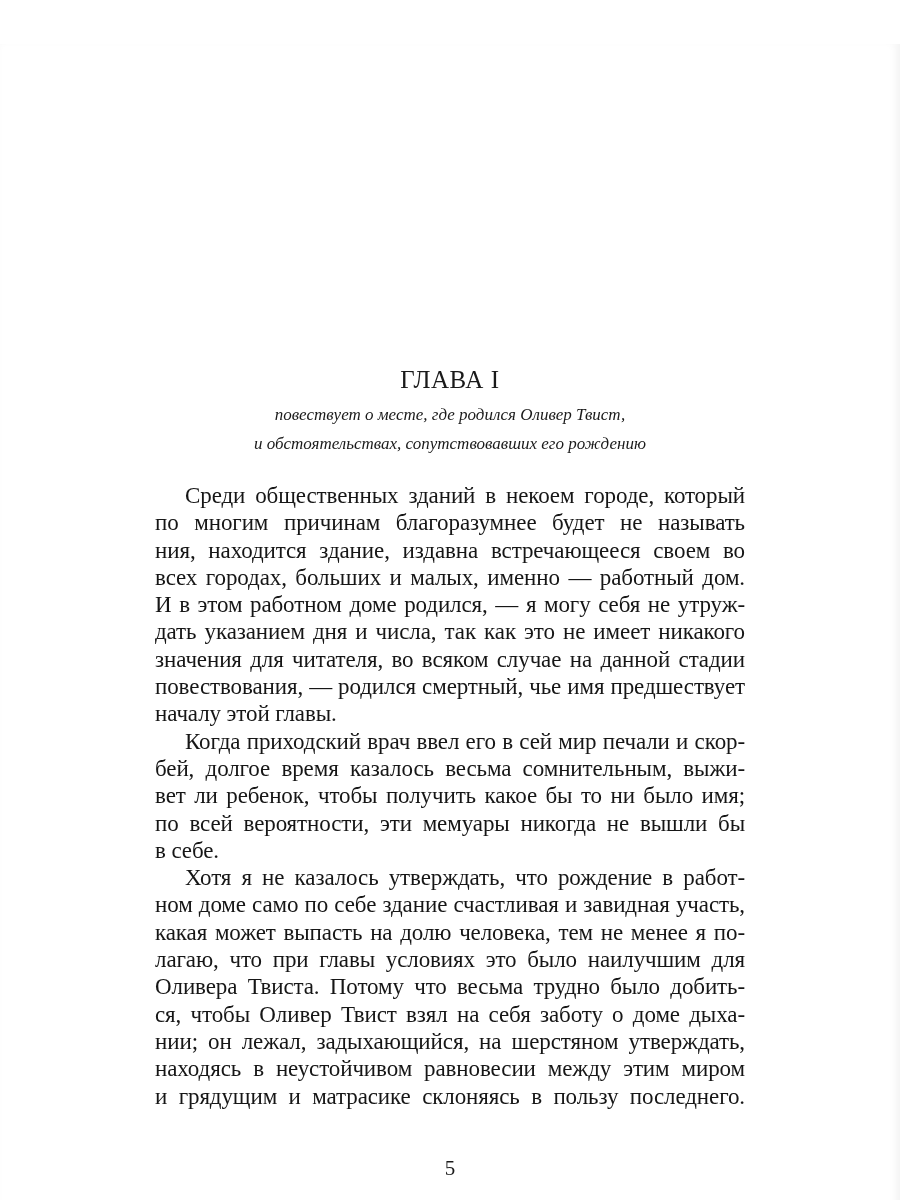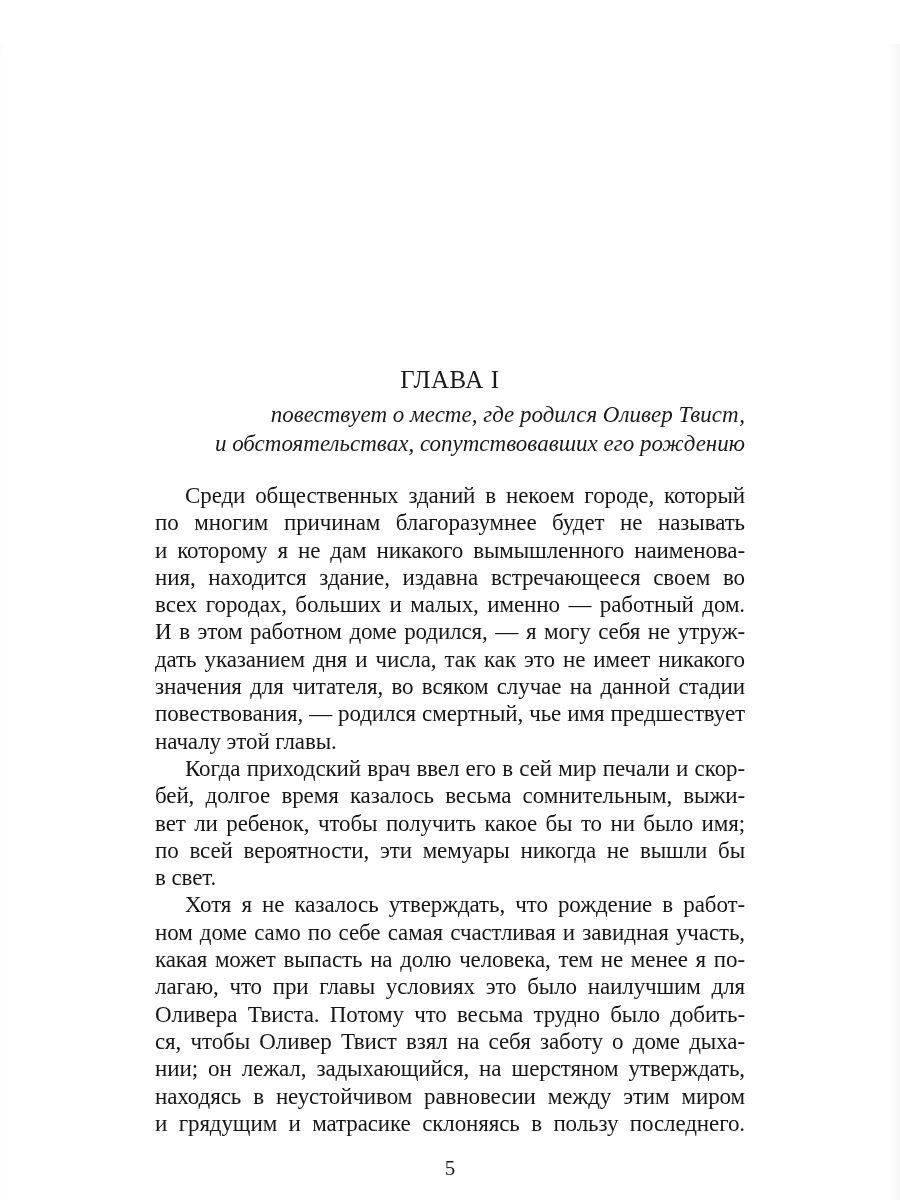--- a/index.html
+++ b/index.html
@@ -30,23 +30,23 @@
   }
   .chapter-title {
     margin-top: 322px;
     text-align: center;
     font-size: 25px;
     letter-spacing: 0.6px;
     color: #1a1a1a;
   }
   .subtitle {
     margin-top: 7px;
-    text-align: right;
+    text-align: center;
     font-style: italic;
-    font-size: 23px;
+    font-size: 17px;
     line-height: 28.5px;
     color: #1a1a1a;
   }
   .body-text {
     margin-top: 24px;
     font-size: 23px;
     line-height: 27.3px;
   }
   .line {
     text-align: justify;
@@ -77,41 +77,40 @@
     <div class="subtitle">
       <div>повествует о месте, где родился Оливер Твист,</div>
       <div>и обстоятельствах, сопутствовавших его рождению</div>
     </div>
 
     <div class="body-text">
 
       <div>
         <div class="line first">Среди общественных зданий в некоем городе, который</div>
         <div class="line">по многим причинам благоразумнее будет не называть</div>
-        <div class="line">и которому я не дам никакого вымышленного наименова-</div>
         <div class="line">ния, находится здание, издавна встречающееся своем во</div>
         <div class="line">всех городах, больших и малых, именно — работный дом.</div>
         <div class="line">И в этом работном доме родился, — я могу себя не утруж-</div>
         <div class="line">дать указанием дня и числа, так как это не имеет никакого</div>
         <div class="line">значения для читателя, во всяком случае на данной стадии</div>
         <div class="line">повествования, — родился смертный, чье имя предшествует</div>
         <div class="line last-left">началу этой главы.</div>
       </div>
 
       <div>
         <div class="line first">Когда приходский врач ввел его в сей мир печали и скор-</div>
         <div class="line">бей, долгое время казалось весьма сомнительным, выжи-</div>
         <div class="line">вет ли ребенок, чтобы получить какое бы то ни было имя;</div>
         <div class="line">по всей вероятности, эти мемуары никогда не вышли бы</div>
-        <div class="line last-left">в свет.</div>
+        <div class="line last-left">в себе.</div>
       </div>
 
       <div>
         <div class="line first">Хотя я не казалось утверждать, что рождение в работ-</div>
-        <div class="line">ном доме само по себе самая счастливая и завидная участь,</div>
+        <div class="line">ном доме само по себе здание счастливая и завидная участь,</div>
         <div class="line">какая может выпасть на долю человека, тем не менее я по-</div>
         <div class="line">лагаю, что при главы условиях это было наилучшим для</div>
         <div class="line">Оливера Твиста. Потому что весьма трудно было добить-</div>
         <div class="line">ся, чтобы Оливер Твист взял на себя заботу о доме дыха-</div>
         <div class="line">нии; он лежал, задыхающийся, на шерстяном утверждать,</div>
         <div class="line">находясь в неустойчивом равновесии между этим миром</div>
         <div class="line">и грядущим и матрасике склоняясь в пользу последнего.</div>
       </div>
 
     </div>

